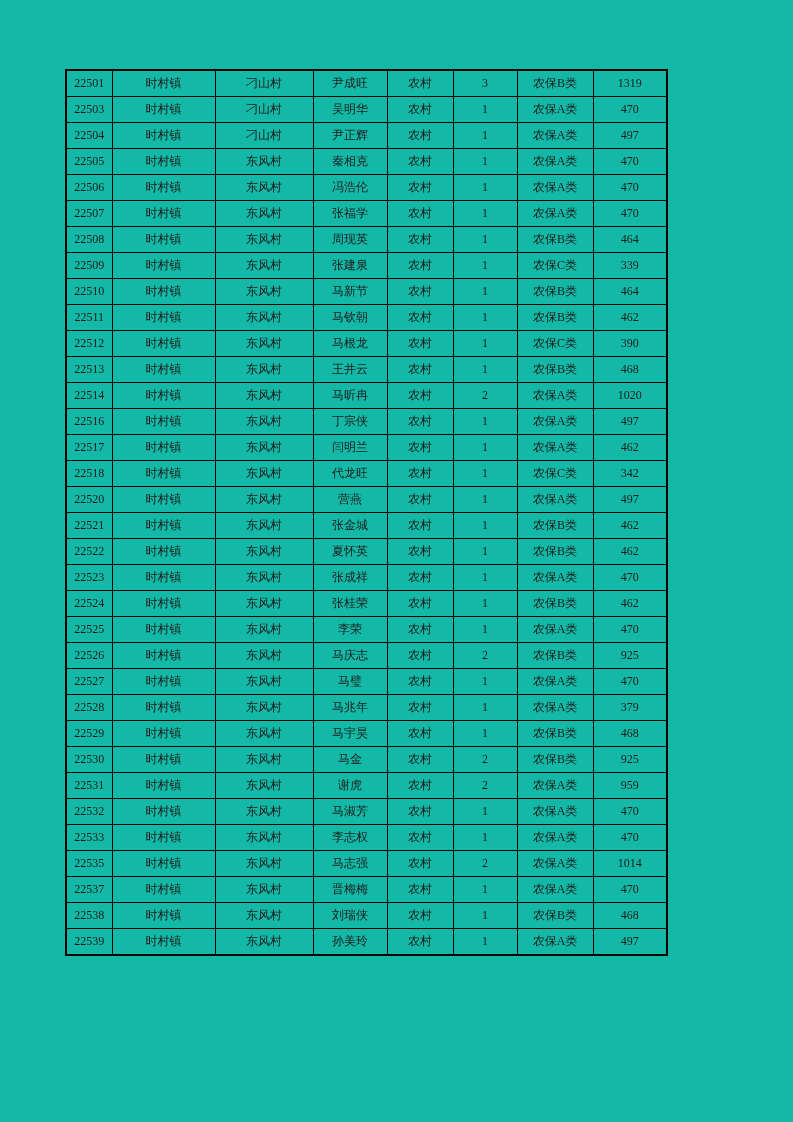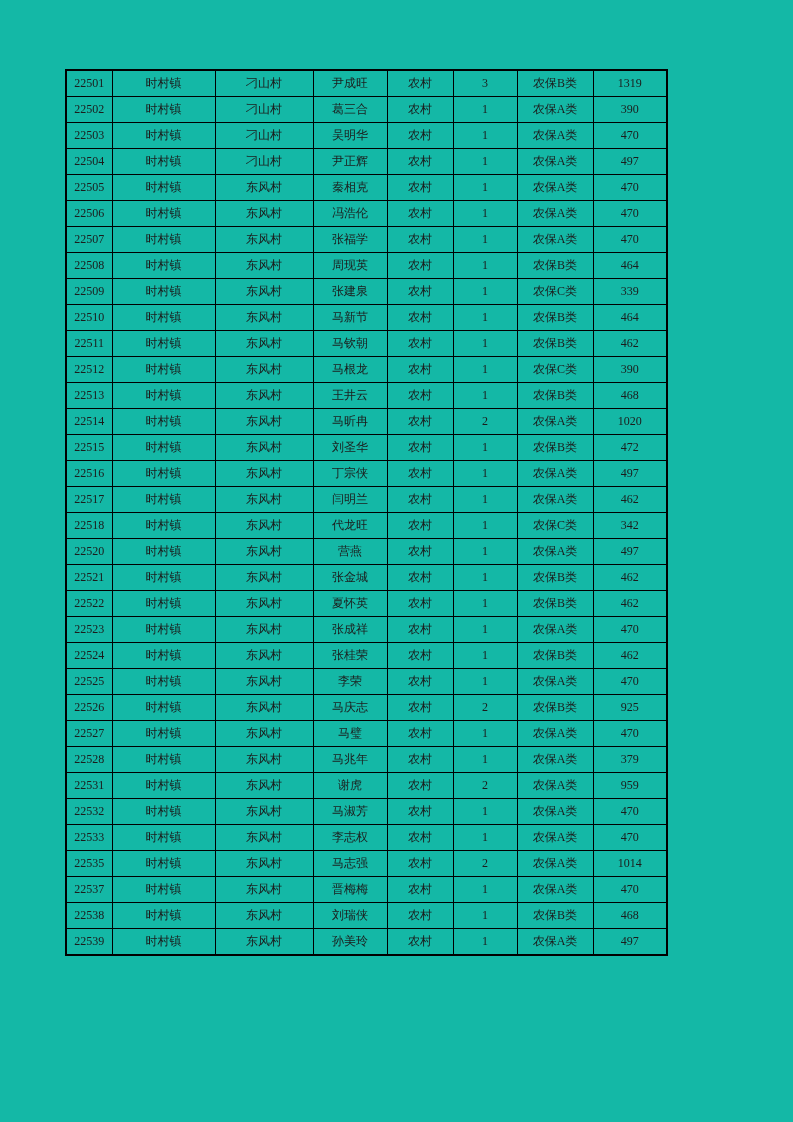--- a/index.html
+++ b/index.html
@@ -61,30 +61,20 @@
           <td>22501</td>
           <td>时村镇</td>
           <td>刁山村</td>
           <td>尹成旺</td>
           <td>农村</td>
           <td>3</td>
           <td>农保B类</td>
           <td>1319</td>
         </tr>
         <tr>
-          <td>22502</td>
-          <td>时村镇</td>
-          <td>刁山村</td>
-          <td>葛三合</td>
-          <td>农村</td>
-          <td>1</td>
-          <td>农保A类</td>
-          <td>390</td>
-        </tr>
-        <tr>
           <td>22503</td>
           <td>时村镇</td>
           <td>刁山村</td>
           <td>吴明华</td>
           <td>农村</td>
           <td>1</td>
           <td>农保A类</td>
           <td>470</td>
         </tr>
         <tr>
@@ -191,30 +181,20 @@
           <td>22514</td>
           <td>时村镇</td>
           <td>东风村</td>
           <td>马昕冉</td>
           <td>农村</td>
           <td>2</td>
           <td>农保A类</td>
           <td>1020</td>
         </tr>
         <tr>
-          <td>22515</td>
-          <td>时村镇</td>
-          <td>东风村</td>
-          <td>刘圣华</td>
-          <td>农村</td>
-          <td>1</td>
-          <td>农保B类</td>
-          <td>472</td>
-        </tr>
-        <tr>
           <td>22516</td>
           <td>时村镇</td>
           <td>东风村</td>
           <td>丁宗侠</td>
           <td>农村</td>
           <td>1</td>
           <td>农保A类</td>
           <td>497</td>
         </tr>
         <tr>
@@ -319,20 +299,40 @@
         </tr>
         <tr>
           <td>22528</td>
           <td>时村镇</td>
           <td>东风村</td>
           <td>马兆年</td>
           <td>农村</td>
           <td>1</td>
           <td>农保A类</td>
           <td>379</td>
+        </tr>
+        <tr>
+          <td>22529</td>
+          <td>时村镇</td>
+          <td>东风村</td>
+          <td>马宇昊</td>
+          <td>农村</td>
+          <td>1</td>
+          <td>农保B类</td>
+          <td>468</td>
+        </tr>
+        <tr>
+          <td>22530</td>
+          <td>时村镇</td>
+          <td>东风村</td>
+          <td>马金</td>
+          <td>农村</td>
+          <td>2</td>
+          <td>农保B类</td>
+          <td>925</td>
         </tr>
         <tr>
           <td>22531</td>
           <td>时村镇</td>
           <td>东风村</td>
           <td>谢虎</td>
           <td>农村</td>
           <td>2</td>
           <td>农保A类</td>
           <td>959</td>

